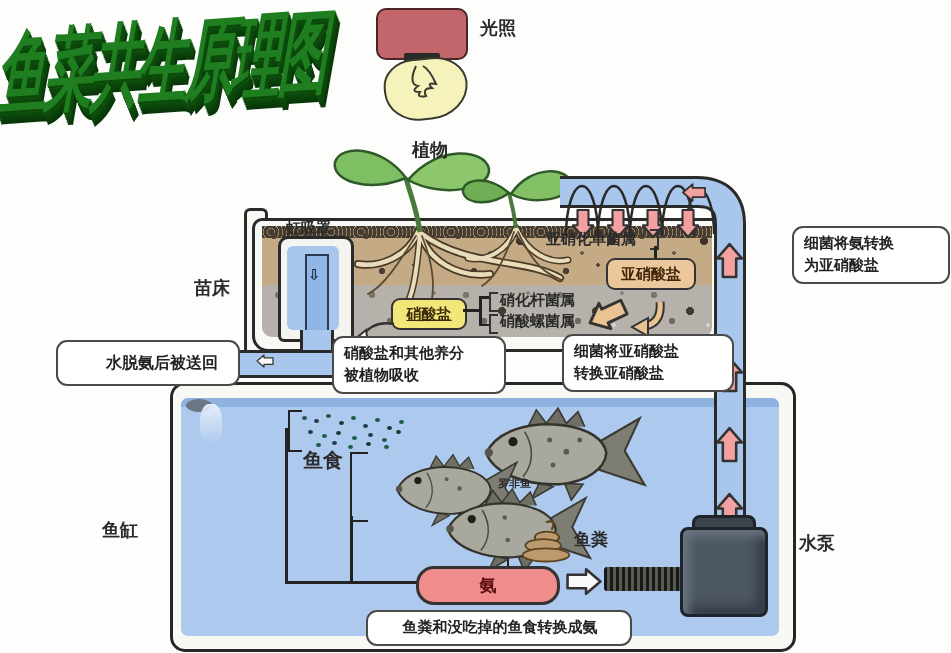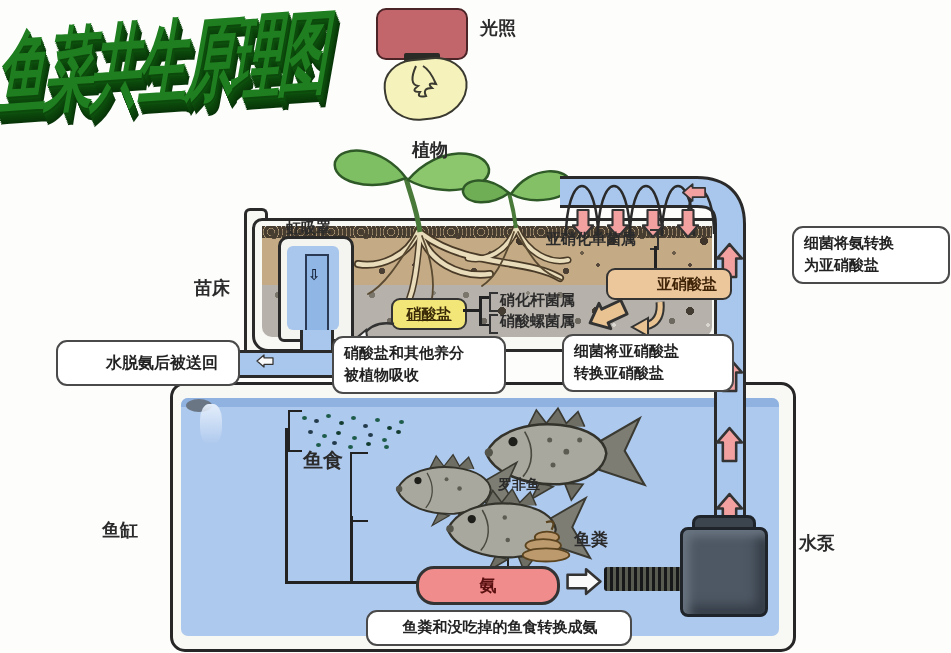--- a/index.html
+++ b/index.html
@@ -167,21 +167,21 @@
   <svg class="abs" style="left:642px;top:208px;" width="22" height="31" viewBox="0 0 26 36">
     <polygon points="13,2 25,16 19.5,16 19.5,34 6.5,34 6.5,16 1,16" fill="#f2a0a0" stroke="#333" stroke-width="2.5" stroke-linejoin="round" transform="rotate(180 13 18)"></polygon>
   </svg>
   <svg class="abs" style="left:677px;top:208px;" width="22" height="31" viewBox="0 0 26 36">
     <polygon points="13,2 25,16 19.5,16 19.5,34 6.5,34 6.5,16 1,16" fill="#f2a0a0" stroke="#333" stroke-width="2.5" stroke-linejoin="round" transform="rotate(180 13 18)"></polygon>
   </svg>
 
   <div class="abs lbl" style="left:546px;top:230px;font-size:15px;">亚硝化单菌属</div>
   <div class="abs bkr" style="left:650px;top:229px;width:7px;height:17px;border-left:none;"></div>
   <div class="abs line" style="left:654px;top:246px;width:2.5px;height:24px;"></div>
-  <div class="abs chip" style="left:606px;top:268px;width:86px;height:28px;background:#ecc79c;font-size:15px;color:#3f2408;padding-left:36px;">亚硝酸盐</div>
+  <div class="abs chip" style="left:606px;top:258px;width:86px;height:28px;background:#ecc79c;font-size:15px;color:#3f2408;">亚硝酸盐</div>
 
   <svg class="abs" style="left:583px;top:294px;" width="48" height="42" viewBox="0 0 26 36">
     <polygon points="13,2 25,16 19.5,16 19.5,34 6.5,34 6.5,16 1,16" fill="#e9c492" stroke="#333" stroke-width="2.5" stroke-linejoin="round" transform="rotate(-115 13 18)"></polygon>
   </svg>
   <svg class="abs" style="left:626px;top:296px;" width="40" height="40" viewBox="0 0 40 40">
     <path d="M 34,6 Q 36,26 20,30" fill="none" stroke="#333" stroke-width="9"></path>
     <path d="M 34,6 Q 36,26 20,30" fill="none" stroke="#e9c492" stroke-width="5"></path>
     <polygon points="22,22 6,31 22,40" fill="#e9c492" stroke="#333" stroke-width="2"></polygon>
   </svg>
 
@@ -248,21 +248,21 @@
     <path d="M 66,26 L 76,6 L 88,22 L 102,4 L 112,22 L 126,8 L 134,26" fill="#6e6e64" stroke="#3a3a32" stroke-width="2"></path>
     <path d="M 80,93 L 70,113 L 96,98 Z" fill="#6e6e64" stroke="#3a3a32" stroke-width="2"></path>
     <path d="M 110,94 L 118,114 L 132,95 Z" fill="#6e6e64" stroke="#3a3a32" stroke-width="2"></path>
     <path d="M 16,58 C 28,30 70,20 105,24 C 140,28 158,42 160,58 C 158,76 138,92 104,95 C 68,97 26,84 16,58 Z" fill="#a8a89e" stroke="#33332c" stroke-width="3"></path>
     <circle cx="19" cy="57" r="5" fill="#55554c"></circle>
     <circle cx="48" cy="44" r="5.5" fill="#1e1e1a"></circle>
     <path d="M 62,32 C 74,52 72,72 60,86" fill="none" stroke="#4a4a40" stroke-width="2"></path>
     <circle cx="92" cy="42" r="3" fill="#5c5c52"></circle>
       <circle cx="96" cy="72" r="3" fill="#5c5c52"></circle>
   </svg>
-  <div class="abs lbl" style="left:498px;top:476px;font-size:14px;">罗非鱼</div>
+  <div class="abs lbl" style="left:498px;top:476px;font-size:11px;">罗非鱼</div>
 
   <svg class="abs" style="left:518px;top:516px;" width="56" height="48" viewBox="0 0 60 50">
     <path d="M 30,6 Q 42,2 36,14" fill="none" stroke="#5a431f" stroke-width="2.5"></path>
     <ellipse cx="31" cy="22" rx="13" ry="6" fill="#bd9a6e" stroke="#5a431f" stroke-width="2"></ellipse>
     <ellipse cx="27" cy="31" rx="19" ry="7" fill="#bd9a6e" stroke="#5a431f" stroke-width="2"></ellipse>
     <ellipse cx="30" cy="41" rx="25" ry="7" fill="#bd9a6e" stroke="#5a431f" stroke-width="2"></ellipse>
   </svg>
   <div class="abs lbl" style="left:574px;top:528px;font-size:17px;">鱼粪</div>
 
   <div class="abs chip" style="left:416px;top:566px;width:138px;height:33px;background:#f18c8c;border-width:3px;border-radius:18px;font-size:17px;color:#5a1010;">氨</div>

